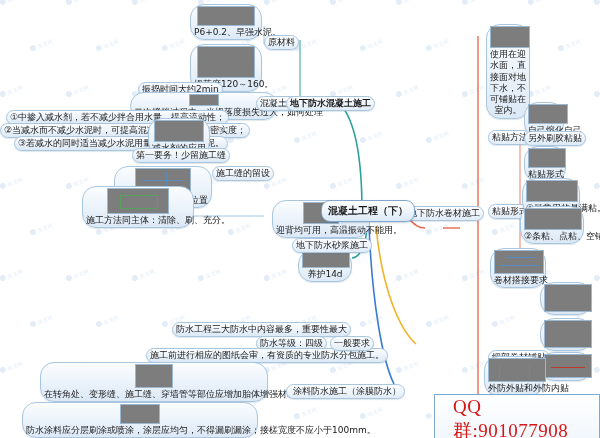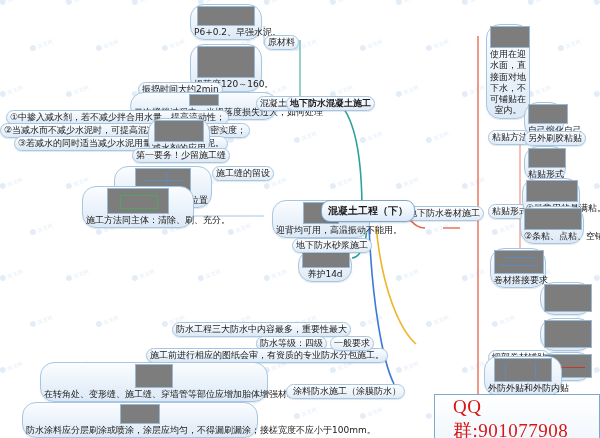--- a/index.html
+++ b/index.html
@@ -335,21 +335,21 @@
 </div>
 <div class="node" style="left:540px;top:318px;width:52px;">
   <span class="thumb ph-e" style="width:46px;height:26px;"></span>
 </div>
 <div class="node" style="left:540px;top:352px;width:52px;">
   <span class="thumb ph-diagram mini-dgm" style="width:46px;height:22px;">
     <i class="ln" style="left:6px;top:12px;width:34px;height:1px;background:#c0392b;"></i>
   </span>
 </div>
 
-<div class="node" style="left:484px;top:356px;width:78px;">
+<div class="node" style="left:484px;top:356px;width:60px;">
   <span class="thumb ph-diagram mini-dgm" style="width:56px;height:22px;">
     <i class="ln" style="left:10px;top:4px;width:1px;height:16px;"></i>
     <i class="ln" style="left:40px;top:4px;width:1px;height:16px;"></i>
   </span>
   <span class="cap">外防外贴和外防内贴</span>
 </div>
 
 <div class="node" style="left:172px;top:322px;">
   <span class="cap">防水工程三大防水中内容最多，重要性最大</span>
 </div>

